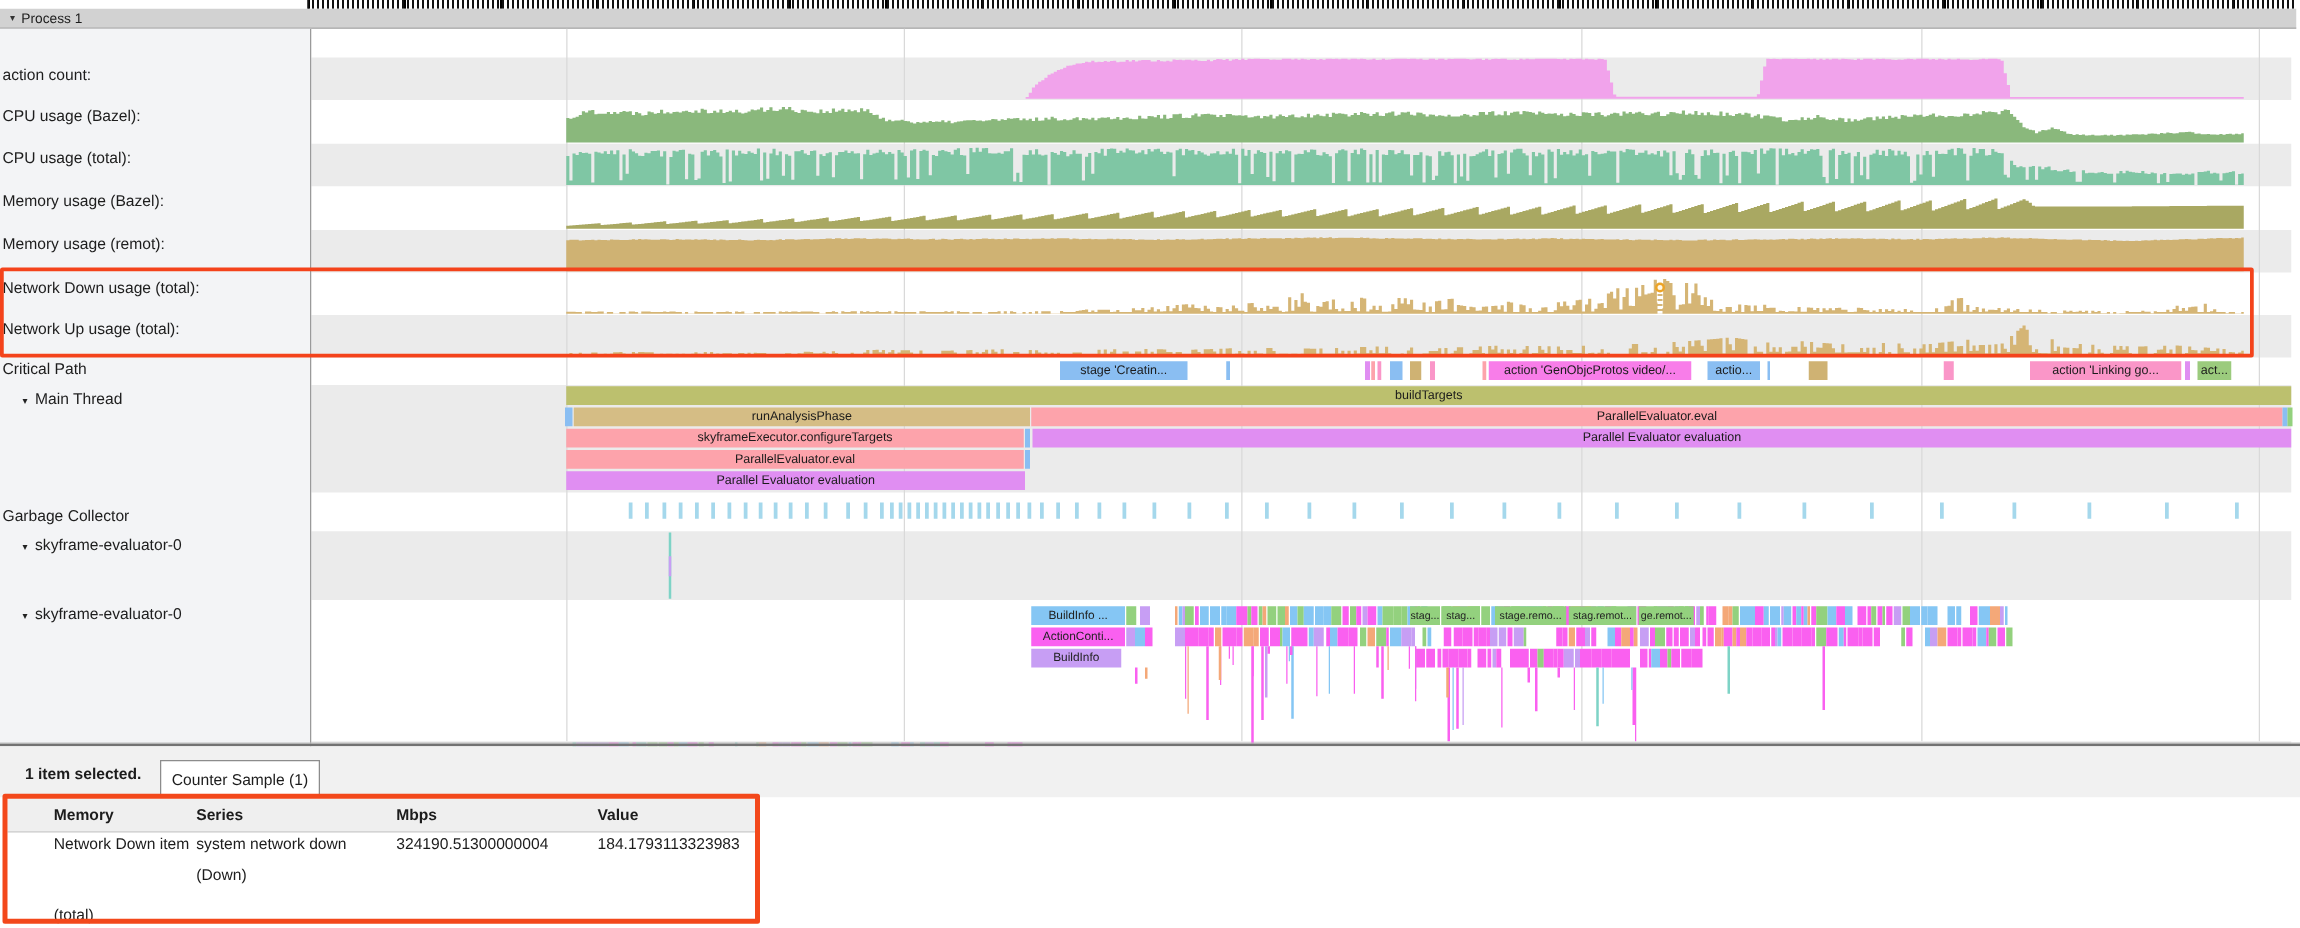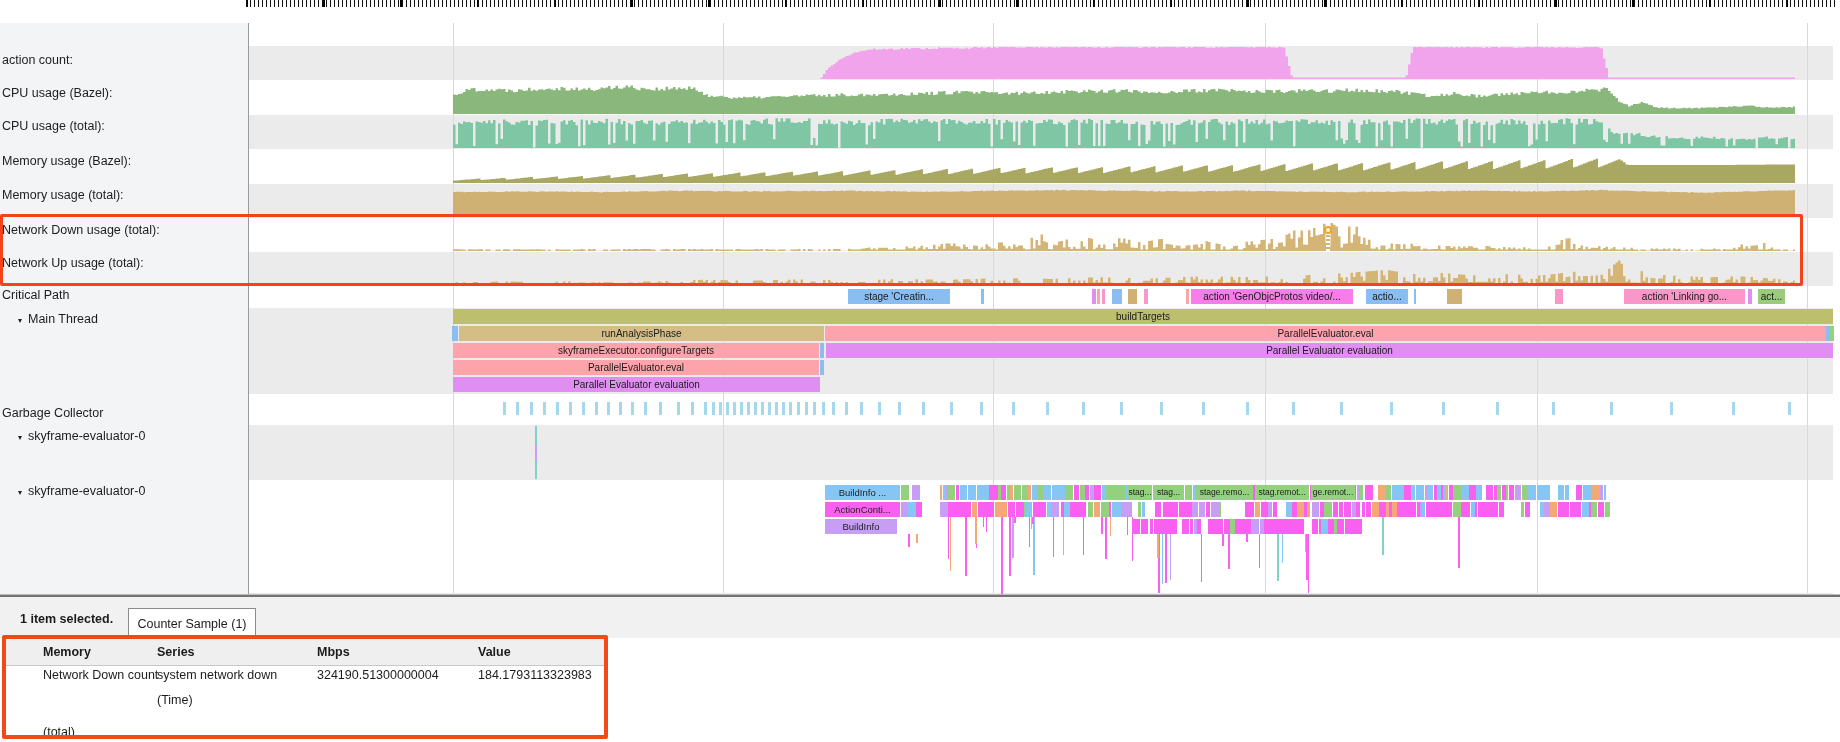--- a/index.html
+++ b/index.html
@@ -42,20 +42,23 @@
 </style>
 </head>
 <body>
 
 <div class="screen">
 
   <div class="abs minimap">
     <div class="abs minimap-ticks"></div>
   </div>
 
+  <div class="abs process-bar">
+    <span class="arr">▾</span><span>Process 1</span>
+  </div>
 
   <div class="abs trace" id="trace">
     <div id="stripes">
         <div style="position: absolute; left: 249px; top: 23px; width: 1584px; height: 34px; background: rgb(235, 235, 235);"></div>
         <div style="position: absolute; left: 249px; top: 92px; width: 1584px; height: 34px; background: rgb(235, 235, 235);"></div>
         <div style="position: absolute; left: 249px; top: 161px; width: 1584px; height: 34px; background: rgb(235, 235, 235);"></div>
         <div style="position: absolute; left: 249px; top: 229px; width: 1584px; height: 34px; background: rgb(235, 235, 235);"></div>
         <div style="position: absolute; left: 249px; top: 285px; width: 1584px; height: 86px; background: rgb(235, 235, 235);"></div>
         <div style="position: absolute; left: 249px; top: 402px; width: 1584px; height: 55px; background: rgb(235, 235, 235);"></div>
         <div style="position: absolute; left: 249px; top: 570px; width: 1584px; height: 23px; background: rgb(235, 235, 235);"></div>
@@ -523,21 +526,21 @@
         <div style="position: absolute; left: 791.5px; top: 571px; width: 3.7px; height: 10px; background: rgb(250, 96, 240);"></div>
         <div style="position: absolute; left: 806.3px; top: 571px; width: 3.2px; height: 10px; background: rgb(250, 96, 240);"></div>
         <div style="position: absolute; left: 809.4px; top: 571px; width: 8.8px; height: 10px; background: rgb(250, 96, 240);"></div>
       </div>
 
     <div class="abs left-panel">
       <div class="lp-item" style="top:30px"><span>action count:</span></div>
       <div class="lp-item" style="top:63px"><span>CPU usage (Bazel):</span></div>
       <div class="lp-item" style="top:96px"><span>CPU usage (total):</span></div>
       <div class="lp-item" style="top:131px"><span>Memory usage (Bazel):</span></div>
-      <div class="lp-item" style="top:165px"><span>Memory usage (total):</span></div>
+      <div class="lp-item" style="top:165px"><span>Memory usage (remot):</span></div>
       <div class="lp-item" style="top:200px"><span>Network Down usage (total):</span></div>
       <div class="lp-item" style="top:233px"><span>Network Up usage (total):</span></div>
       <div class="lp-item" style="top:265px"><span>Critical Path</span></div>
       <div class="lp-item lp-indent" style="top:289px"><span class="arr">▾</span><span>Main Thread</span></div>
       <div class="lp-item" style="top:383px"><span>Garbage Collector</span></div>
       <div class="lp-item lp-indent" style="top:406px"><span class="arr">▾</span><span>skyframe-evaluator-0</span></div>
       <div class="lp-item lp-indent" style="top:461px"><span class="arr">▾</span><span>skyframe-evaluator-0</span></div>
       <div class="lp-item lp-indent" style="top:573px"><span class="arr">▾</span><span>skyframe-evaluator-cpu-heavy-0</span></div>
     </div>
 
@@ -553,21 +556,21 @@
   <div class="abs tab">Counter Sample (1)</div>
   <div class="abs bottom-white"></div>
 
   <div class="abs th-bg"></div>
   <div class="abs th-line"></div>
   <div class="th" style="left:43px">Memory</div>
   <div class="th" style="left:157px">Series</div>
   <div class="th" style="left:317px">Mbps</div>
   <div class="th" style="left:478px">Value</div>
 
-  <div class="td" style="left:43px;top:668px">Network Down count</div>
+  <div class="td" style="left:43px;top:668px">Network Down item</div>
   <div class="td" style="left:43px;top:725px">(total)</div>
   <div class="td" style="left:157px;top:668px">system network down</div>
-  <div class="td" style="left:157px;top:693px">(Time)</div>
+  <div class="td" style="left:157px;top:693px">(Down)</div>
   <div class="td" style="left:317px;top:668px">324190.51300000004</div>
   <div class="td" style="left:478px;top:668px">184.1793113323983</div>
 
   <div class="abs table-box" style="left: 2px; top: 635px; width: 606px; height: 104px;"></div>
 </div>
 
 </body></html>

